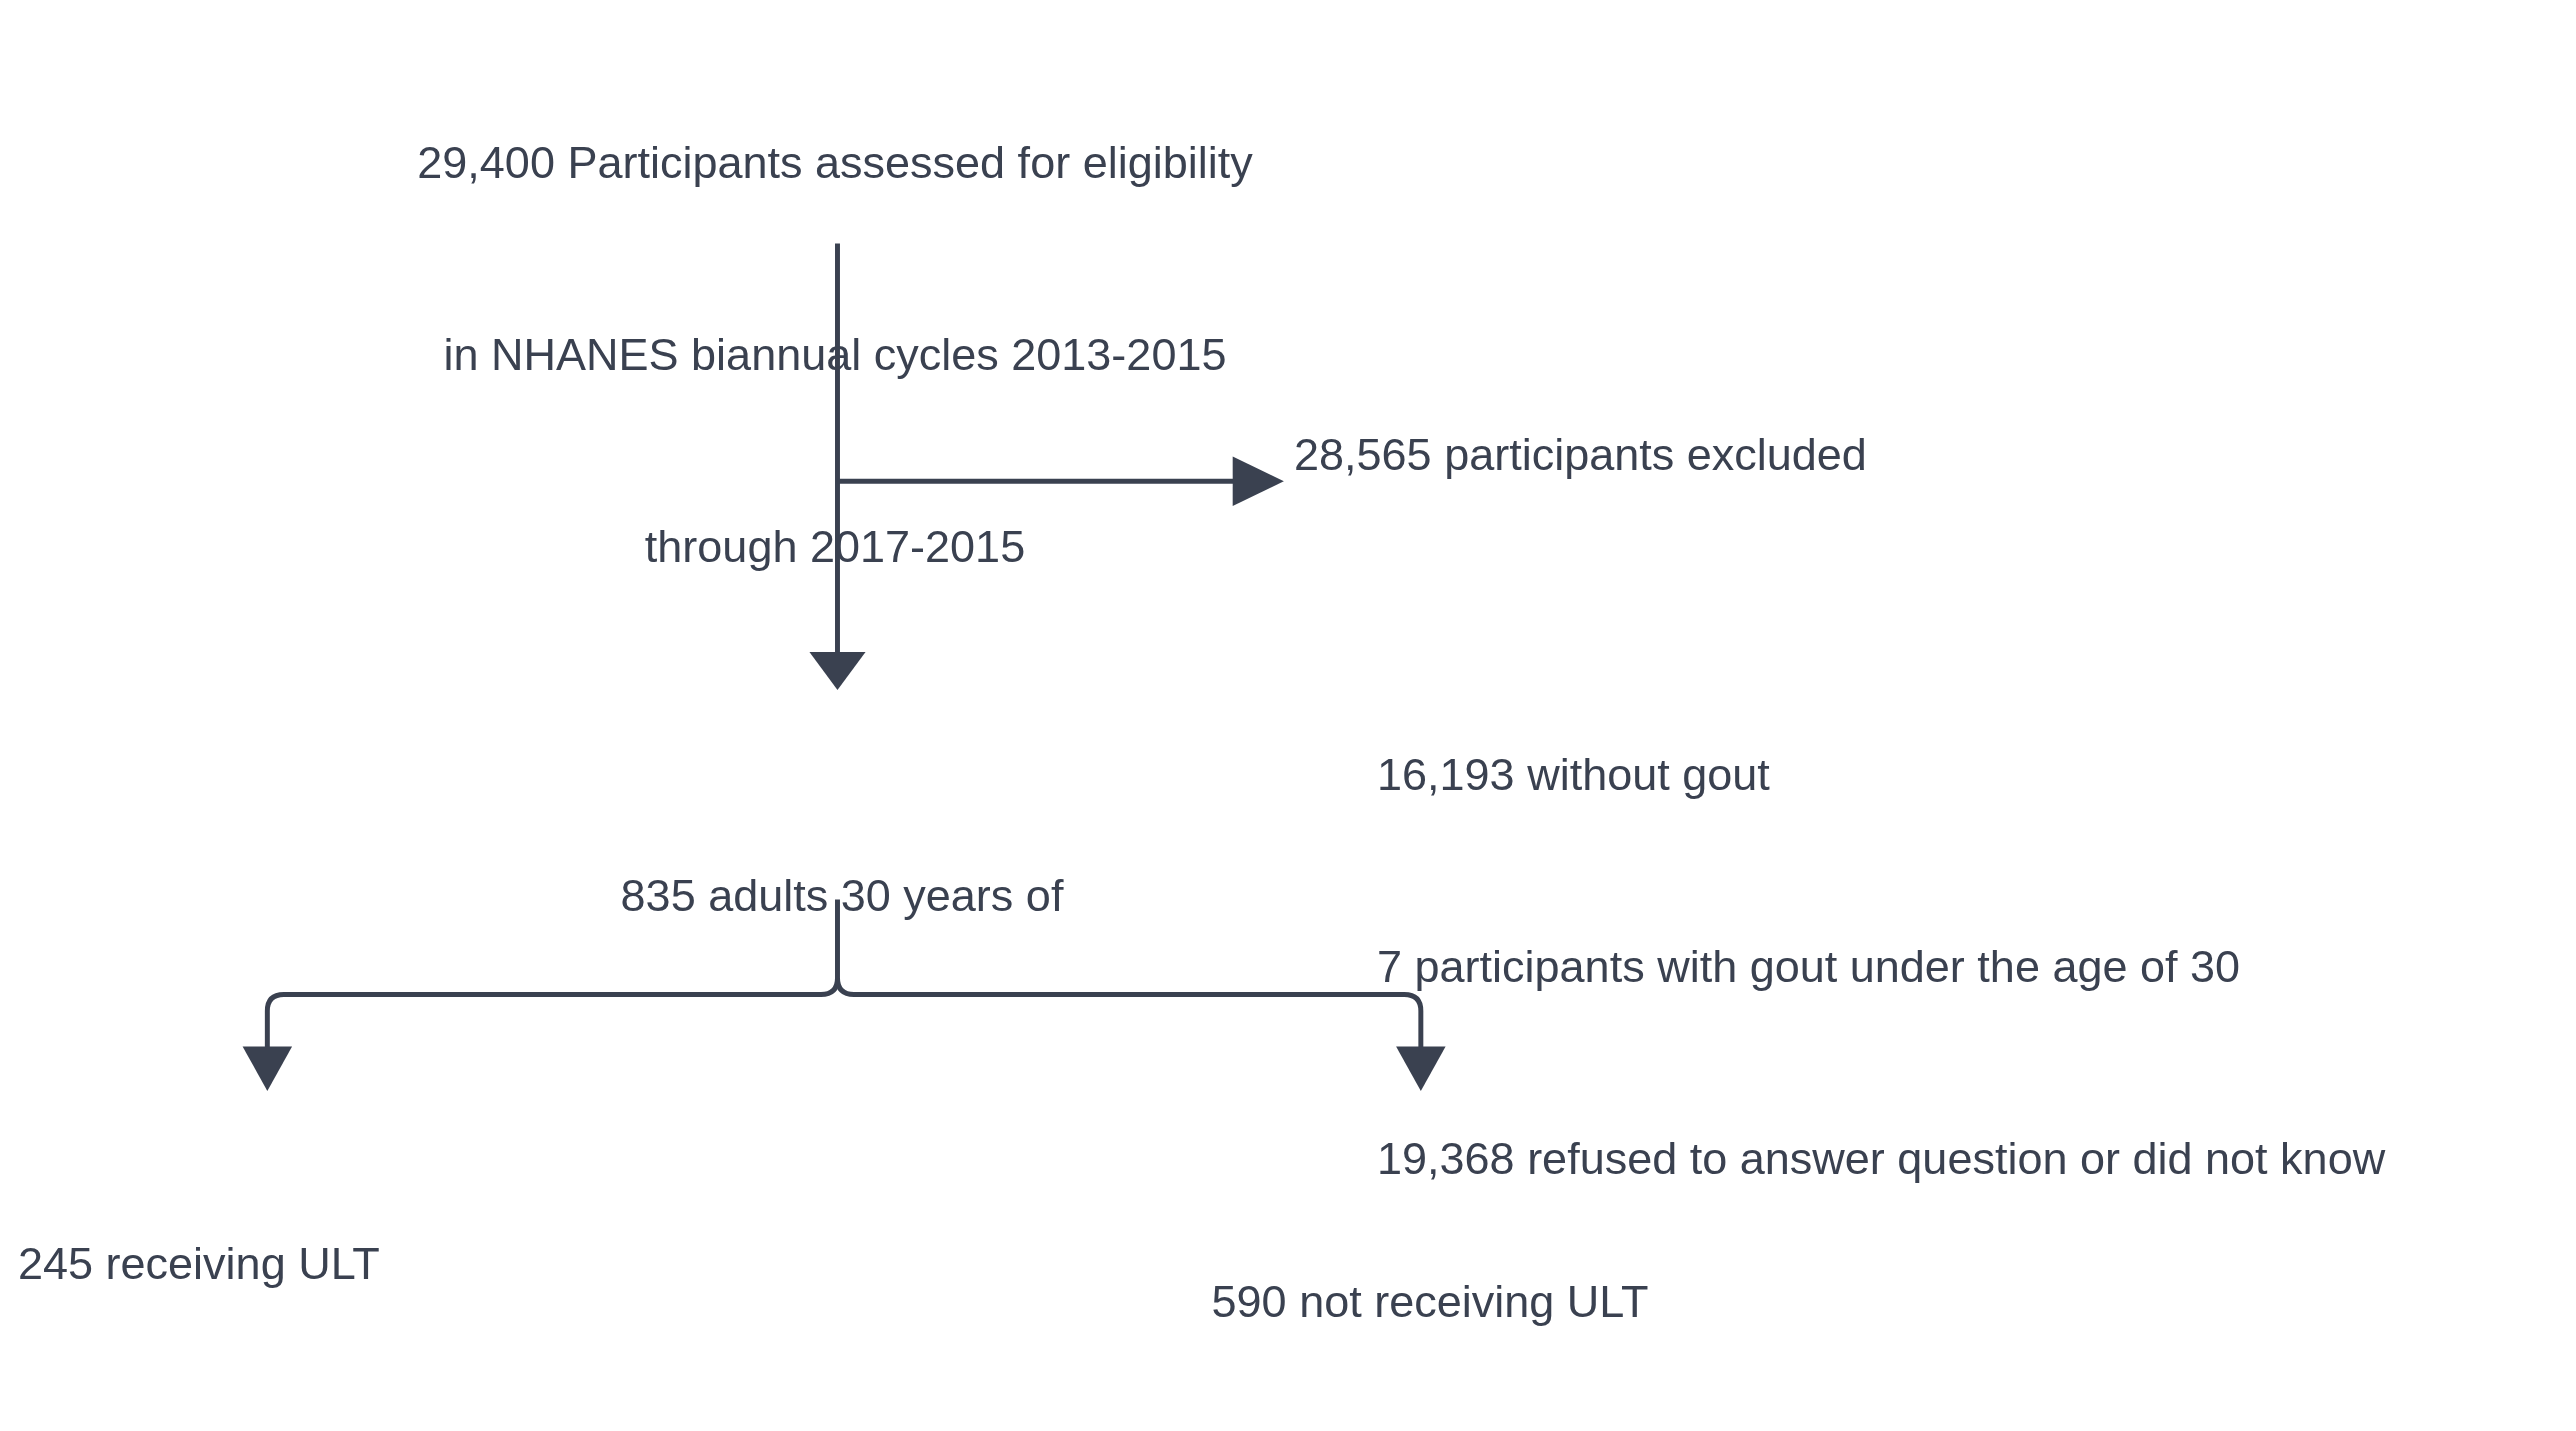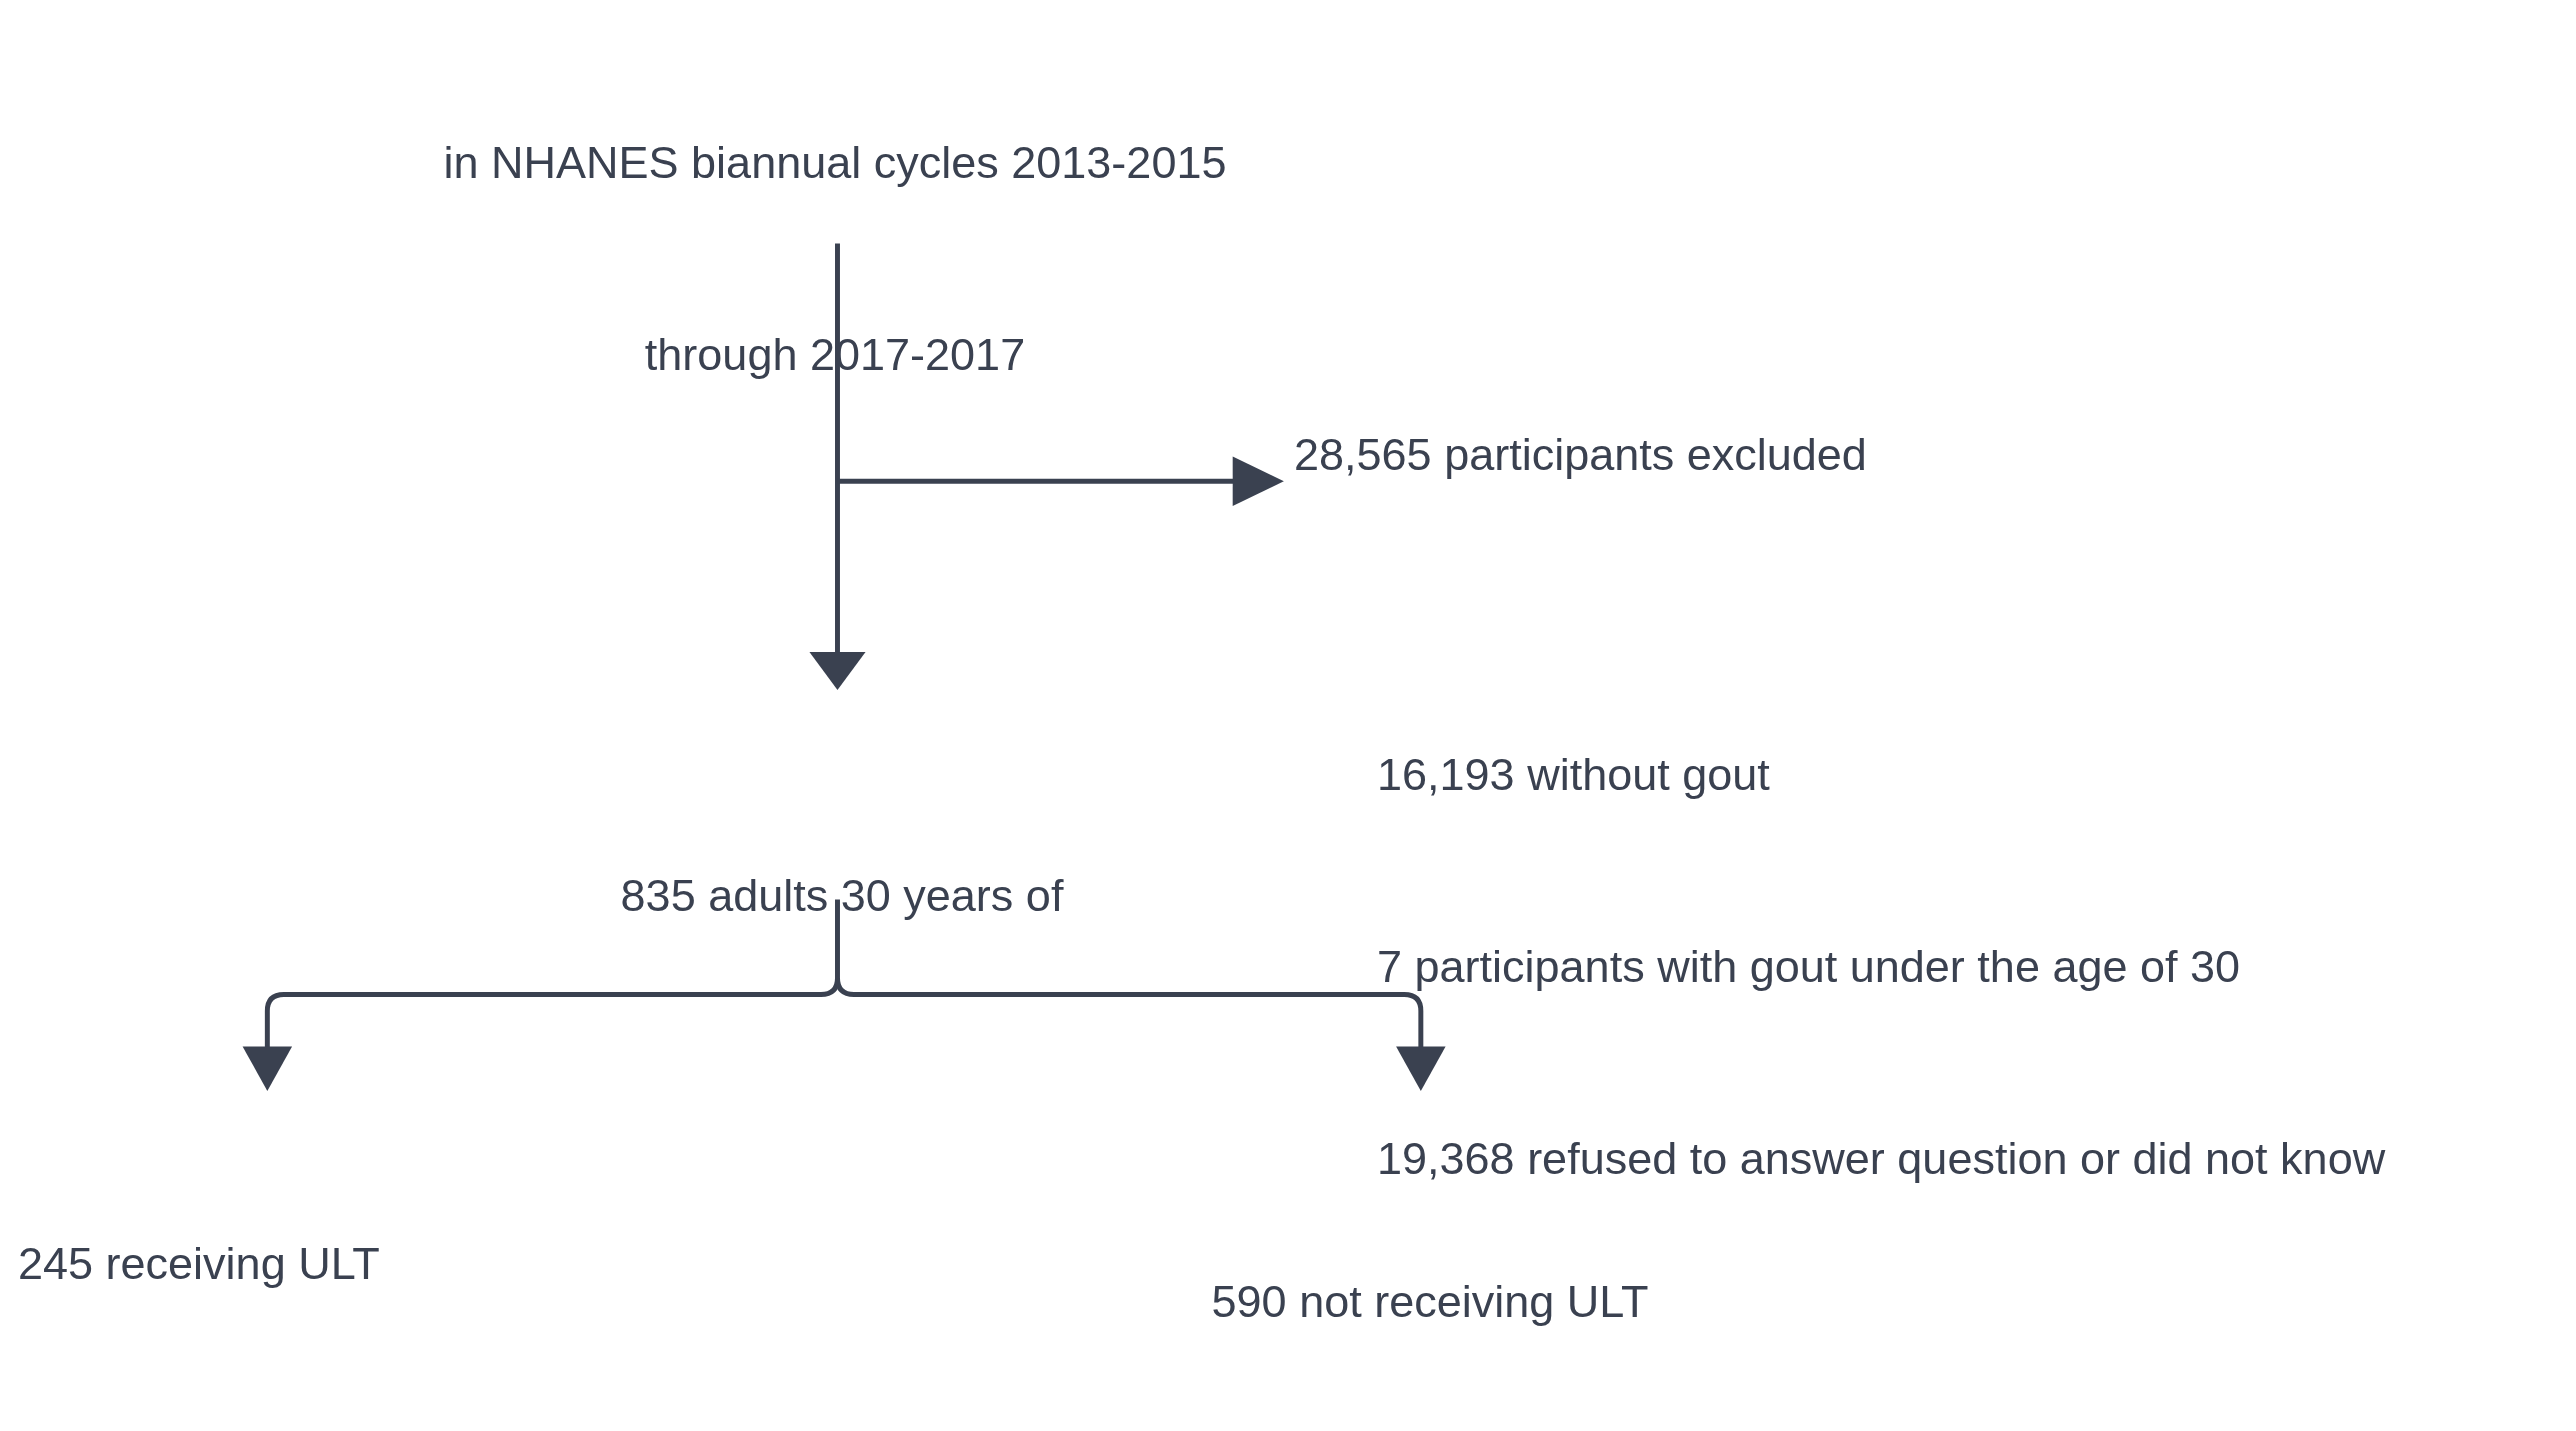--- a/index.html
+++ b/index.html
@@ -105,22 +105,23 @@
       <path d="M 1015 1185
                Q 1015 1205 1035 1205
                L 1702 1205
                Q 1722 1205 1722 1225
                L 1722 1272" stroke="#3a4150" stroke-width="6" fill="none"></path>
       <path d="M 1692 1268 L 1752 1268 L 1722 1322 Z" fill="#3a4150"></path>
     </g>
   </svg>
 
   <div class="node node-centered" id="node-assessed">
+    <span class="line">29,400 Participants assessed for eligibility</span>
     <span class="line">in NHANES biannual cycles 2013-2015</span>
-    <span class="line">through 2017-2017</span>
+    <span class="line">through 2017-2015</span>
   </div>
 
   <div class="node node-left" id="node-excluded">
     <span class="line">28,565 participants excluded</span>
     <div class="sub-list">
       <span class="line">16,193 without gout</span>
       <span class="line">7 participants with gout under the age of 30</span>
       <span class="line">19,368 refused to answer question or did not know</span>
     </div>
   </div>

